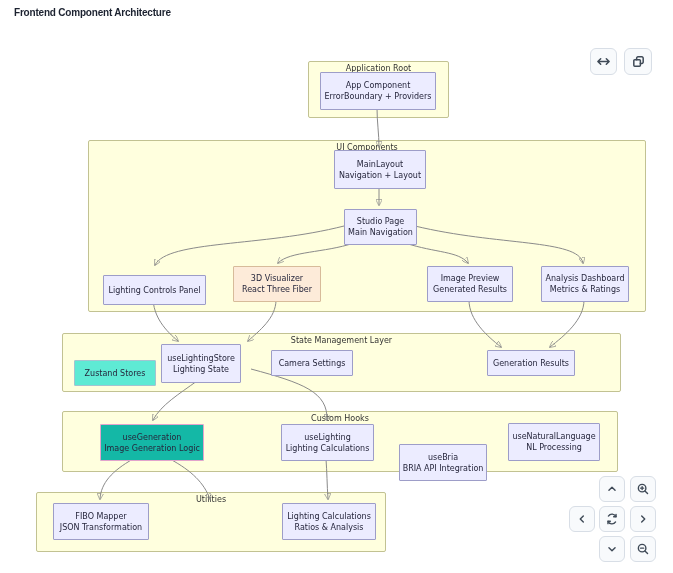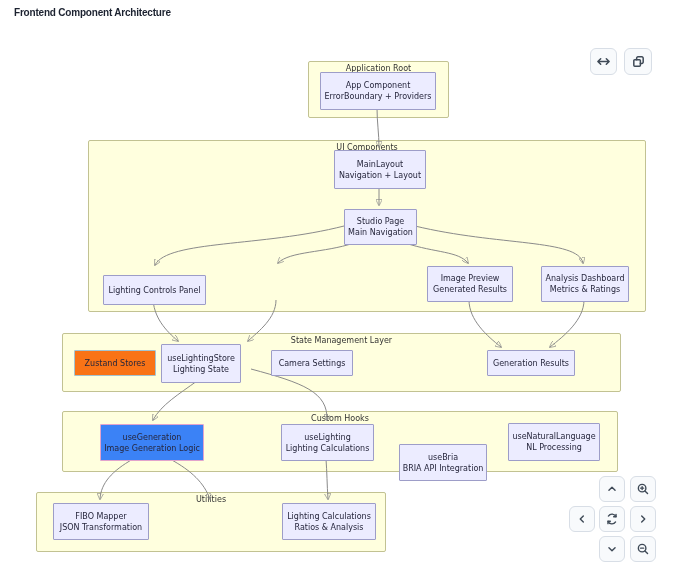--- a/index.html
+++ b/index.html
@@ -9,22 +9,22 @@
               font-size:10px;font-weight:700;color:#1c2230;letter-spacing:-0.2px;}
   
   .group{position:absolute;background:#ffffde;border:1px solid #c2c292;border-radius:2px;}
   .group-label{position:absolute;top:2px;left:0;right:0;text-align:center;
                font-size:8px;color:#333;}
   
   .node{position:absolute;display:flex;flex-direction:column;align-items:center;
         justify-content:center;background:#ececff;border:1px solid #9d9dc8;border-radius:1px;
         font-size:8px;line-height:11px;color:#26263c;text-align:center;}
   .node.peach{background:#fdebd9;border-color:#d7bb9a;}
-  .node.blue{background:#f97316;border-color:#a3c4d1;}
-  .node.pink{background:#3b82f6;border-color:#e2a3cc;}
+  .node.blue{background:#5eead4;border-color:#a3c4d1;margin-top:10px;}
+  .node.pink{background:#14b8a6;border-color:#e2a3cc;}
   
   .edges{position:absolute;left:0;top:0;pointer-events:none;}
   .edges path{fill:none;stroke:#8a8a8a;stroke-width:1;}
   
   .btn{position:absolute;width:27px;height:27px;background:#f8fafc;border:1px solid #d8dee6;
        border-radius:6px;display:flex;align-items:center;justify-content:center;padding:0;
        cursor:pointer;box-sizing:border-box;}
   .btn svg{stroke:#3f4a57;fill:none;stroke-width:1.6;stroke-linecap:round;stroke-linejoin:round;}
   .btn.small{width:26px;height:26px;}
 </style>
@@ -81,20 +81,24 @@
   <div class="node" style="left:334px;top:150px;width:90px;height:37px">
     <span>MainLayout</span>
     <span>Navigation + Layout</span>
   </div>
   <div class="node" style="left:344px;top:209px;width:71px;height:34px">
     <span>Studio Page</span>
     <span>Main Navigation</span>
   </div>
   <div class="node" style="left:103px;top:275px;width:101px;height:28px">
     <span>Lighting Controls Panel</span>
+  </div>
+  <div class="node peach" style="left:233px;top:266px;width:86px;height:34px">
+    <span>3D Visualizer</span>
+    <span>React Three Fiber</span>
   </div>
   <div class="node" style="left:427px;top:266px;width:84px;height:34px">
     <span>Image Preview</span>
     <span>Generated Results</span>
   </div>
   <div class="node" style="left:541px;top:266px;width:86px;height:34px">
     <span>Analysis Dashboard</span>
     <span>Metrics &amp; Ratings</span>
   </div>
   <div class="node blue" style="left:74px;top:350px;width:80px;height:24px">

